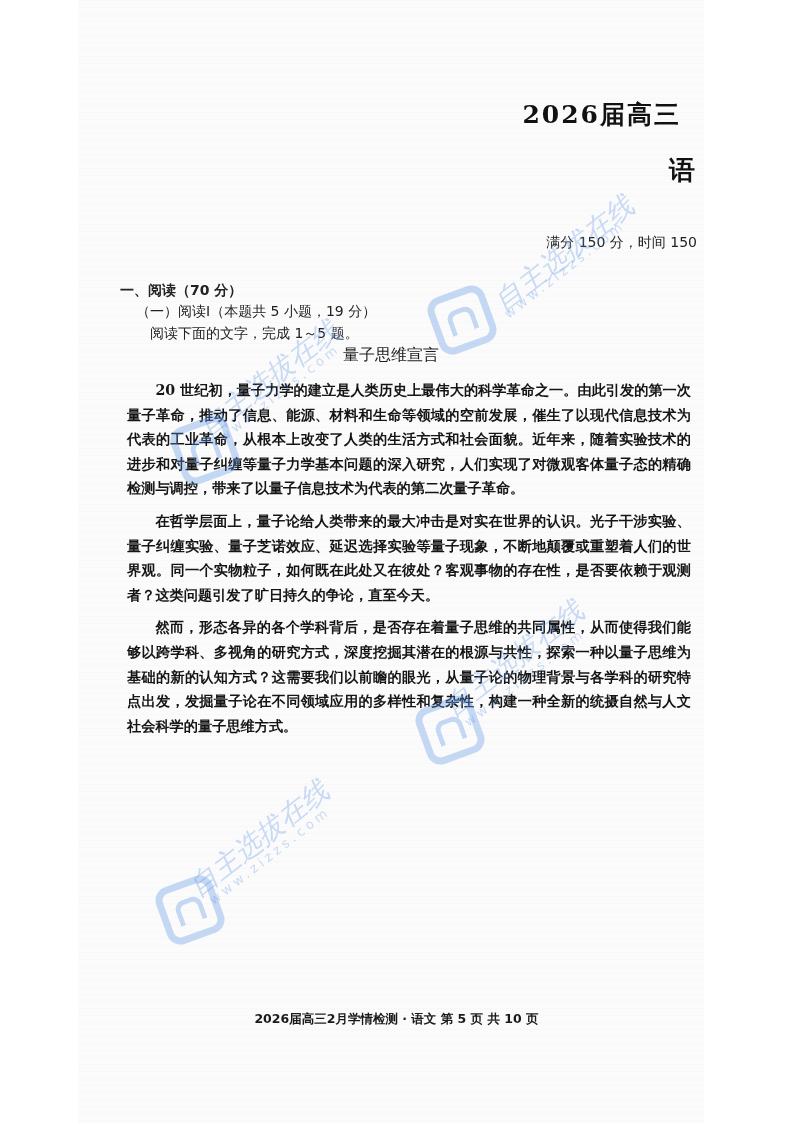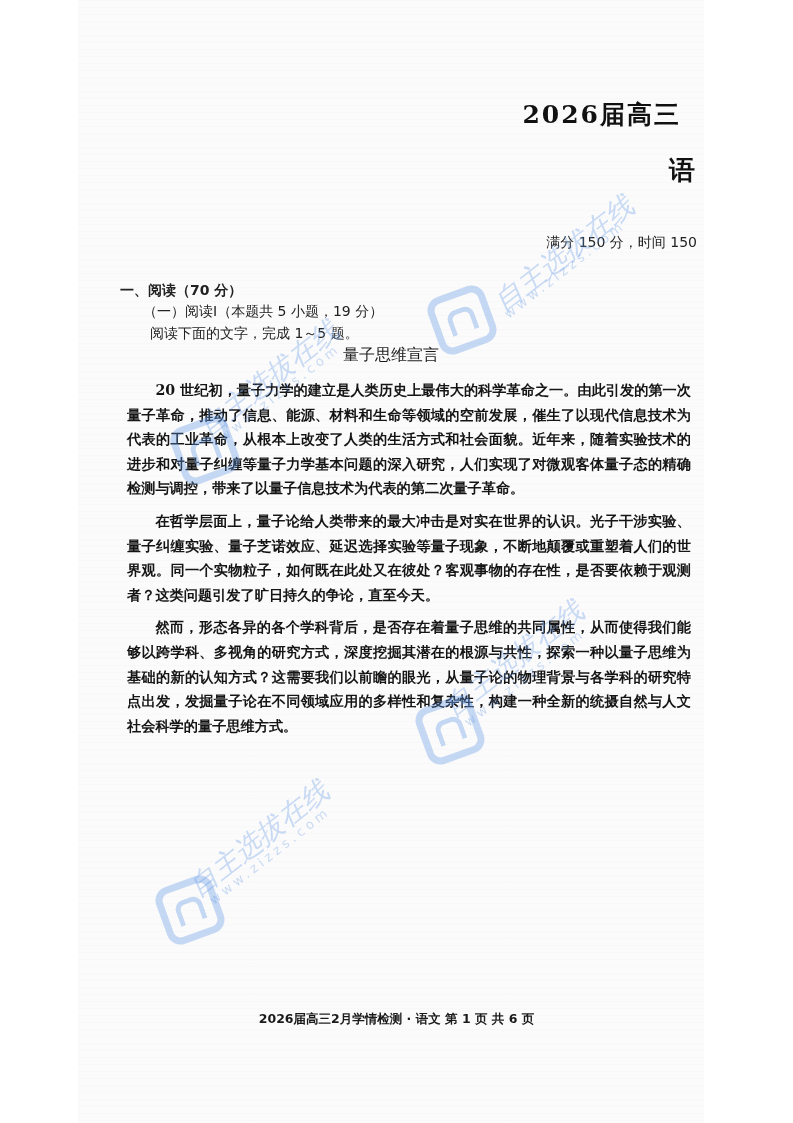--- a/index.html
+++ b/index.html
@@ -26,21 +26,21 @@
   }
   .score-line {
     position: absolute; right: 96px; top: 234px;
     font-family: "DejaVu Sans", sans-serif; font-size: 14px; color: #222;
   }
   .section-head {
     position: absolute; left: 120px; top: 282px;
     font-family: "DejaVu Sans", sans-serif; font-size: 14px; font-weight: bold; color: #222;
   }
   .subsection-head {
-    position: absolute; left: 143px; top: 303px;
+    position: absolute; left: 136px; top: 303px;
     font-family: "DejaVu Sans", sans-serif; font-size: 14px; color: #222;
   }
   .instruction {
     position: absolute; left: 150px; top: 325px;
     font-family: "DejaVu Sans", sans-serif; font-size: 14px; color: #222;
   }
   .article-title {
     position: absolute; left: 343px; top: 345px;
     font-family: "DejaVu Sans", sans-serif; font-size: 16px; color: #1a1a1a;
   }
@@ -87,21 +87,21 @@
 <div class="instruction">阅读下面的文字，完成 1～5 题。</div>
 
 <div class="article-title">量子思维宣言</div>
 
 <div class="body-text">
   <p>20 世纪初，量子力学的建立是人类历史上最伟大的科学革命之一。由此引发的第一次量子革命，推动了信息、能源、材料和生命等领域的空前发展，催生了以现代信息技术为代表的工业革命，从根本上改变了人类的生活方式和社会面貌。近年来，随着实验技术的进步和对量子纠缠等量子力学基本问题的深入研究，人们实现了对微观客体量子态的精确检测与调控，带来了以量子信息技术为代表的第二次量子革命。</p>
   <p>在哲学层面上，量子论给人类带来的最大冲击是对实在世界的认识。光子干涉实验、量子纠缠实验、量子芝诺效应、延迟选择实验等量子现象，不断地颠覆或重塑着人们的世界观。同一个实物粒子，如何既在此处又在彼处？客观事物的存在性，是否要依赖于观测者？这类问题引发了旷日持久的争论，直至今天。</p>
   <p>然而，形态各异的各个学科背后，是否存在着量子思维的共同属性，从而使得我们能够以跨学科、多视角的研究方式，深度挖掘其潜在的根源与共性，探索一种以量子思维为基础的新的认知方式？这需要我们以前瞻的眼光，从量子论的物理背景与各学科的研究特点出发，发掘量子论在不同领域应用的多样性和复杂性，构建一种全新的统摄自然与人文社会科学的量子思维方式。</p>
 </div>
 
-<div class="footer">2026届高三2月学情检测 · 语文  第 1 页   共 6 页</div>
+<div class="footer">2026届高三2月学情检测 · 语文  第 5 页   共 10 页</div>
 
 <div class="wm wm-logo" style="left:432px; top:290px;">
     <span></span>
   </div>
 <div class="wm wm-text" style="left:480px; top:235px;">自主选拔在线</div>
 <div class="wm wm-url" style="left:490px; top:262px;">www.zizzs.com</div>
 
 <div class="wm wm-logo" style="left:175px; top:420px;">
     <span></span>
   </div>

